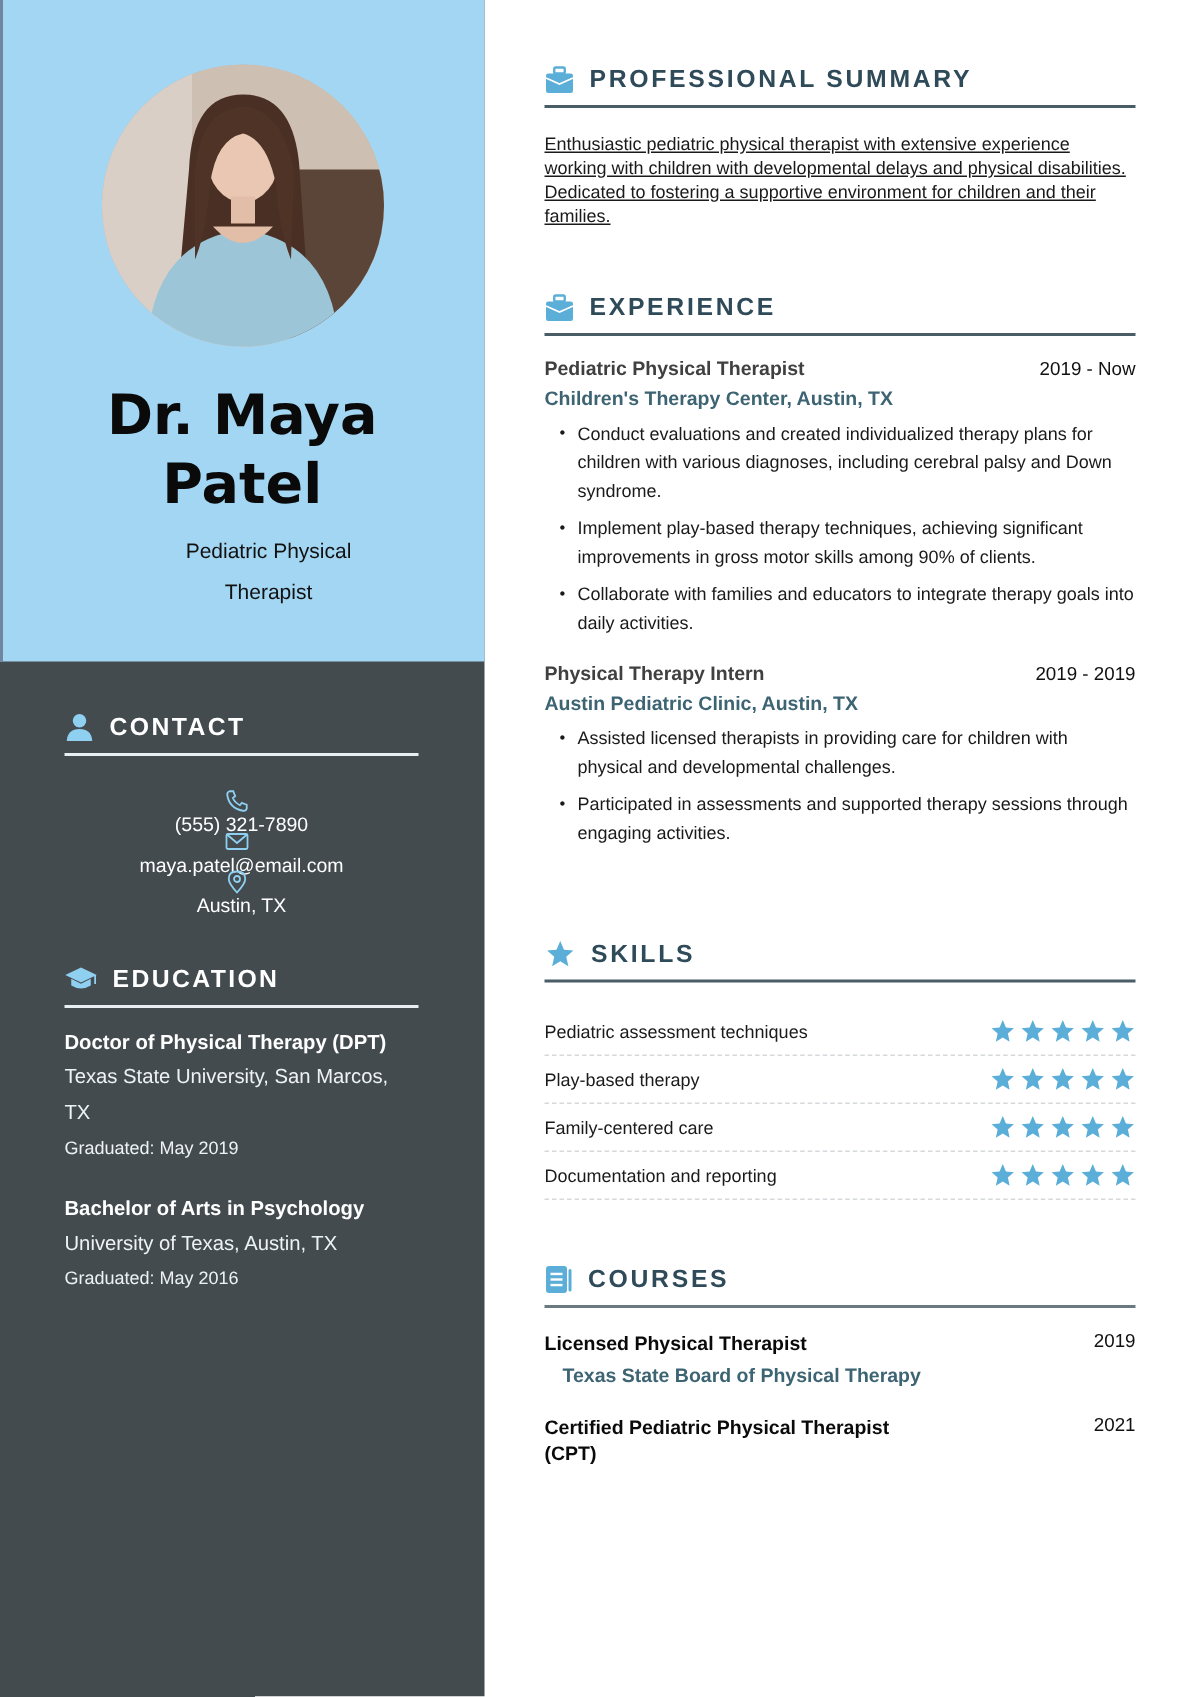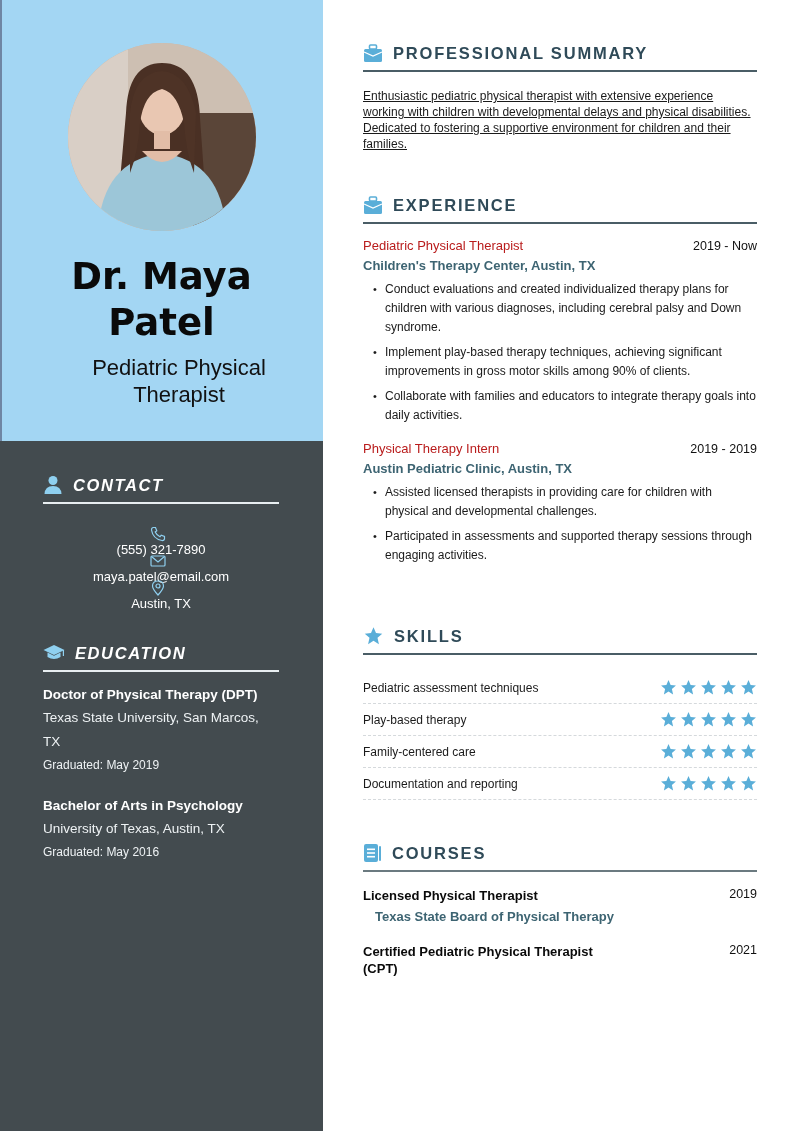--- a/index.html
+++ b/index.html
@@ -6,43 +6,43 @@
   html, body { width: 800px; height: 1131px; background: #ffffff; overflow: hidden; }
   body { font-family: "Liberation Sans", "DejaVu Sans", sans-serif; color: #111; position: relative; }
 
   .sidebar { position: absolute; left: 0; top: 0; width: 323px; height: 1131px; background: #434b4f; }
   .sidebar-top { position: absolute; left: 0; top: 0; width: 323px; height: 441px; background: #a3d6f3; border-left: 2px solid #6f86a3; }
 
   .photo { position: absolute; left: 68px; top: 43px; width: 188px; height: 188px; border-radius: 50%; overflow: hidden; background: #c9b8a8; }
   .photo svg { width: 100%; height: 100%; display: block; }
 
   .name { position: absolute; left: 0; width: 323px; top: 254px; text-align: center; font-family: "DejaVu Sans", sans-serif; font-weight: bold; font-size: 37px; line-height: 46px; color: #0a0a0a; letter-spacing: 0px; }
-  .title { position: absolute; left: 0; width: 358px; top: 354px; text-align: center; font-size: 22px; line-height: 27px; color: #111; }
+  .title { position: absolute; left: 0; width: 358px; top: 354px; text-align: center; font-size: 14px; line-height: 27px; color: #111; }
 
   .side-section { position: absolute; left: 43px; width: 236px; }
-  .side-head { display: flex; align-items: center; height: 30px; font-style: italic; }
+  .side-head { display: flex; align-items: center; height: 30px; }
   .side-head .label { color: #ffffff; font-weight: bold; font-size: 16.5px; letter-spacing: 1.6px; margin-left: 10px; }
   .side-rule { height: 2px; background: #e8eef1; margin-top: 2px; }
   .contact-row { display: flex; align-items: center; height: 27px; color: #ffffff; font-size: 13px; flex-direction: column; }
   .contact-row .ico { width: 16px; height: 16px; margin-right: 6px; display: inline-flex; }
   .edu-item { margin-top: 14px; }
   .edu-deg { color: #ffffff; font-weight: bold; font-size: 13.5px; line-height: 22px; }
   .edu-school { color: #eef2f4; font-size: 13.5px; line-height: 24px; }
   .edu-grad { color: #eef2f4; font-size: 12px; line-height: 22px; }
 
   .main { position: absolute; left: 363px; width: 394px; }
   .main-head { display: flex; align-items: center; height: 30px; }
   .main-head .label { color: #2f4a58; font-weight: bold; font-size: 16.5px; letter-spacing: 1.8px; margin-left: 10px; }
   .main-rule { height: 2px; background: #4a5d66; margin-top: 2px; }
 
   .summary { font-size: 12px; line-height: 16px; color: #1a1a1a; margin-top: 16px; text-decoration: underline; }
 
   .job { margin-top: 14px; }
   .job-top { display: flex; justify-content: space-between; align-items: baseline; }
-  .job-title { font-weight: normal; font-size: 13px; color: #b91c1c; }
+  .job-title { font-weight: bold; font-size: 13px; color: #404040; }
   .job-date { font-size: 12.5px; color: #111; }
   .job-org { font-size: 13px; font-weight: bold; color: #3d6472; margin-top: 5px; }
   .bullets { list-style: none; margin-top: 7px; padding-left: 10px; }
   .bullets li { position: relative; padding-left: 12px; font-size: 12px; line-height: 19px; color: #1a1a1a; margin-bottom: 6px; }
   .bullets li::before { content: "•"; position: absolute; left: 0; top: 0; font-size: 11px; }
 
   .skills { margin-top: 18px; }
   .skill-row { display: flex; justify-content: space-between; align-items: center; height: 32px; border-bottom: 1px dashed #d5d9dc; }
   .skill-name { font-size: 12px; color: #1a1a1a; }
   .stars { display: flex; gap: 3px; }

